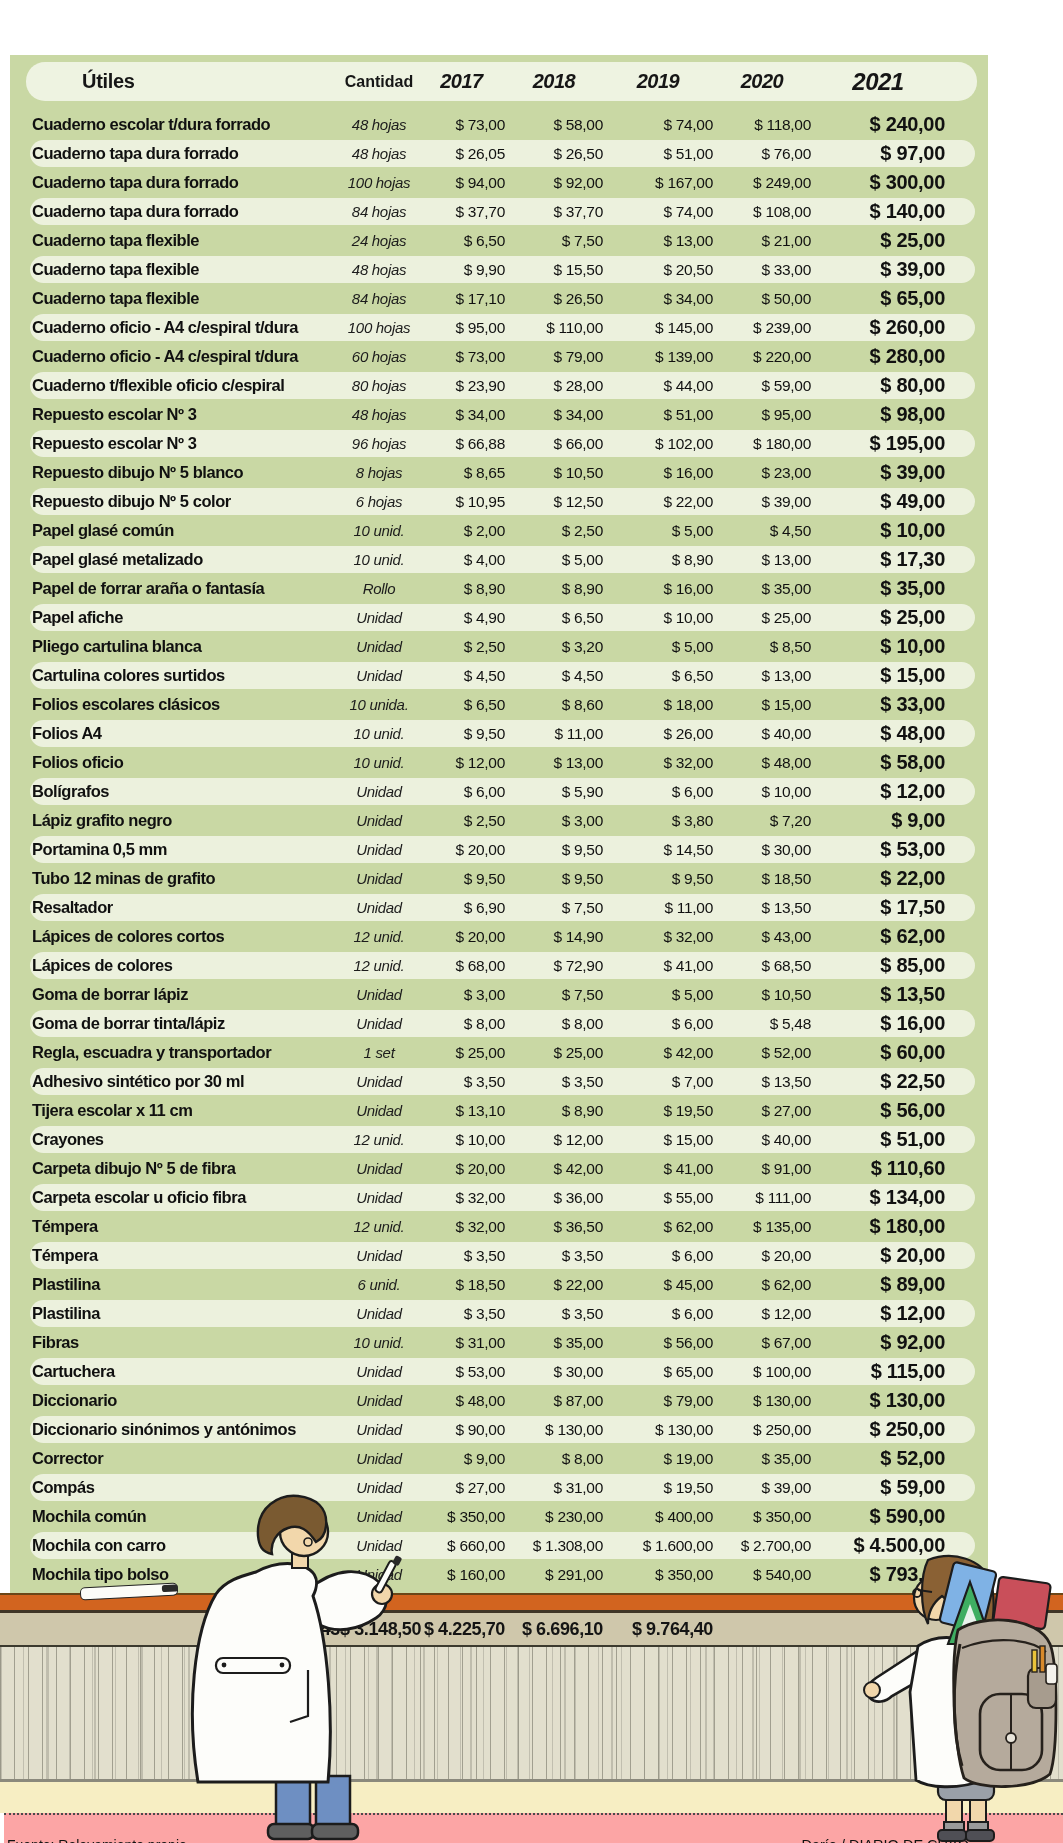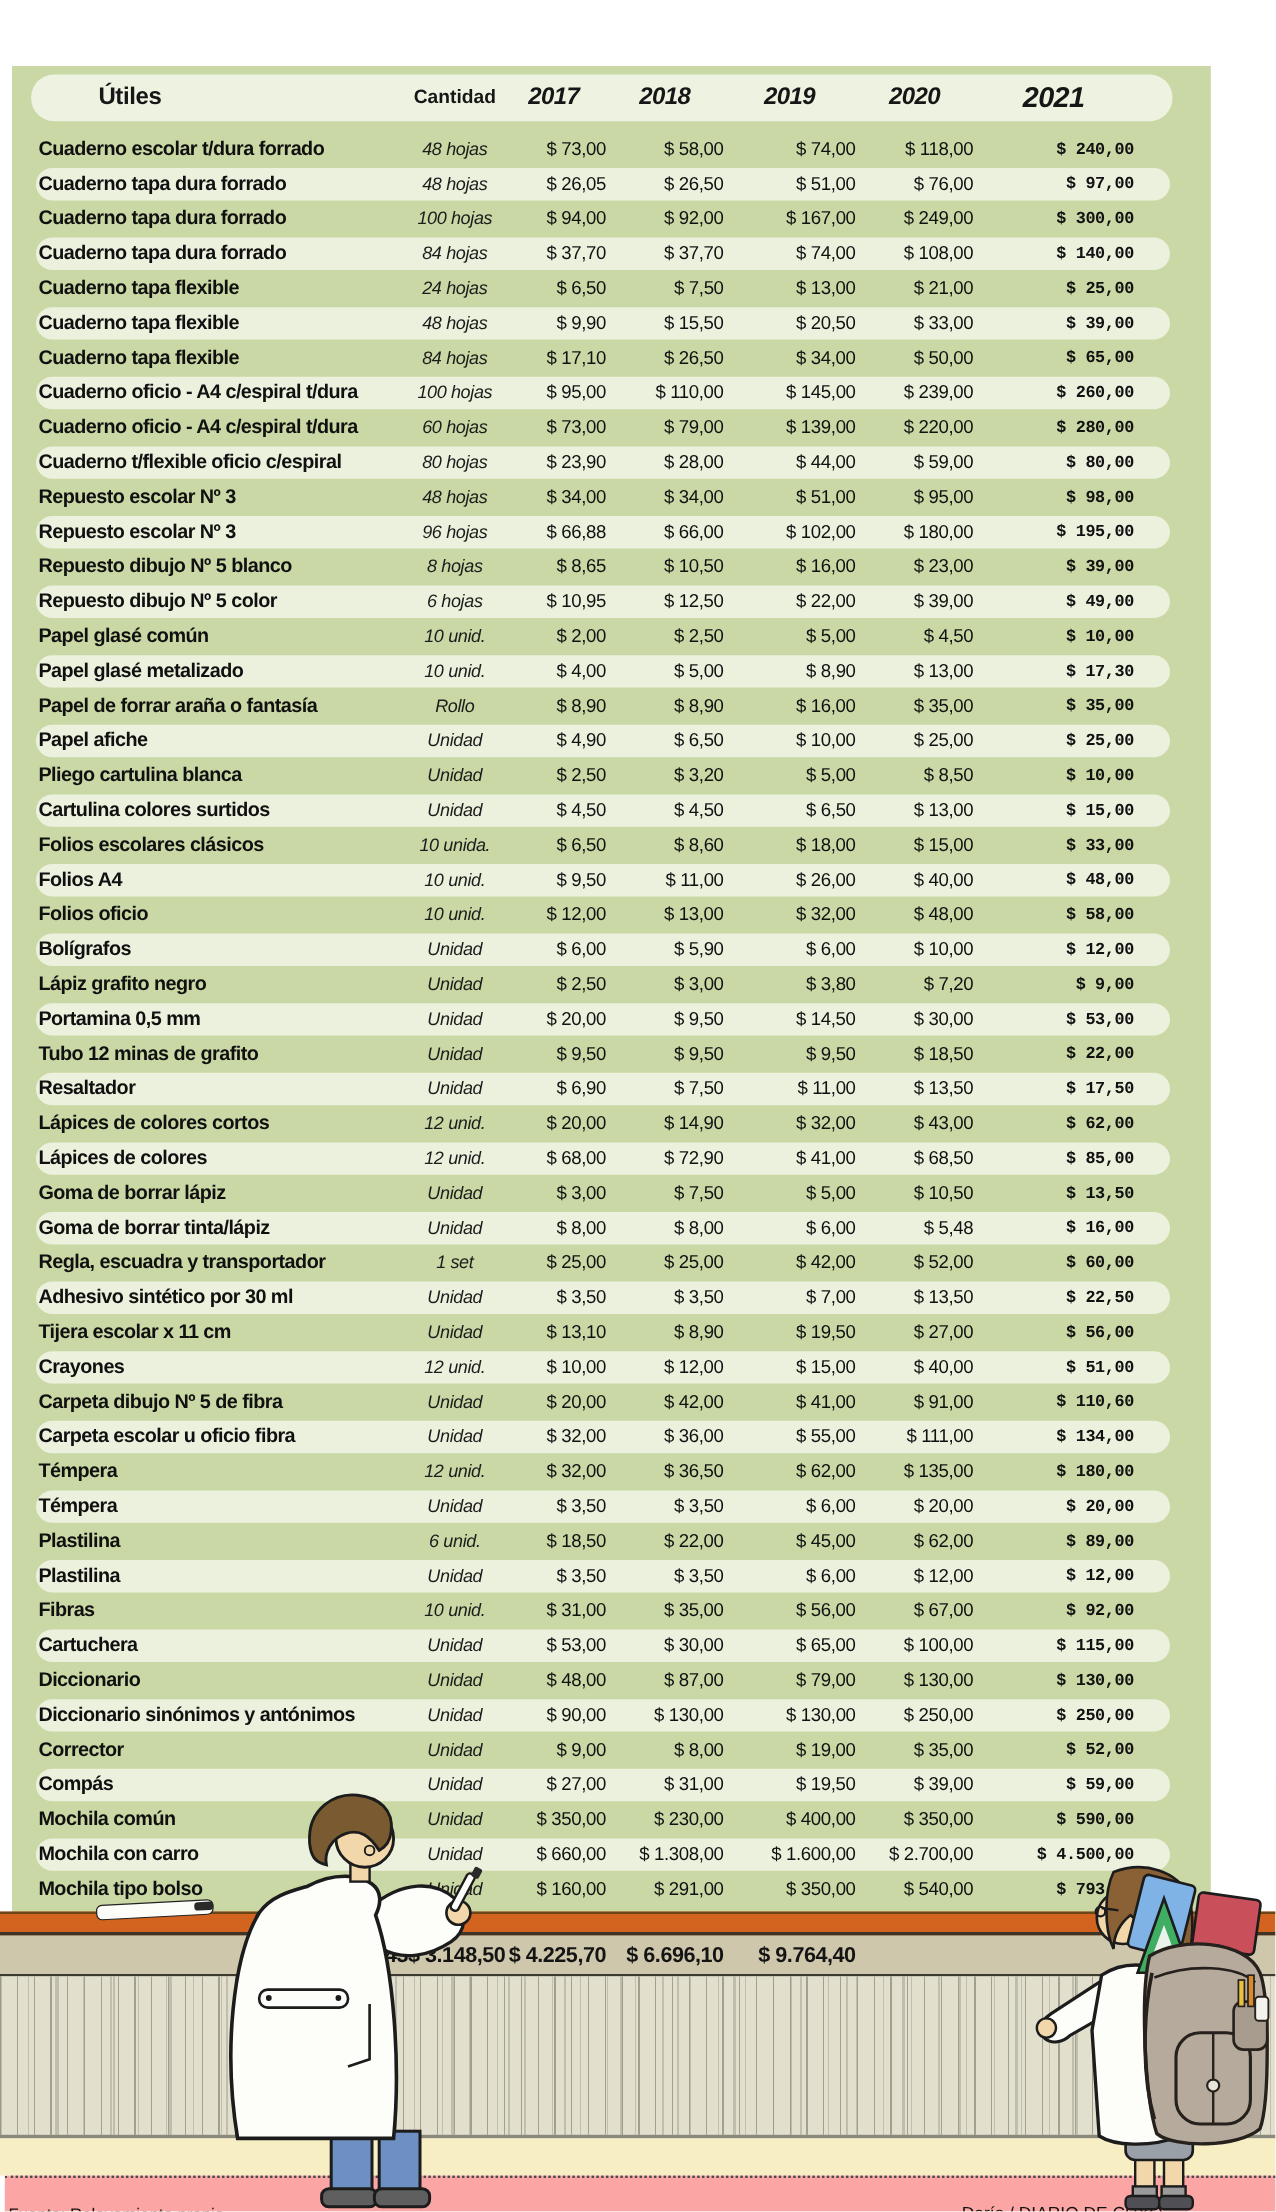--- a/index.html
+++ b/index.html
@@ -5,21 +5,21 @@
   html,body{margin:0;padding:0;background:#fff;}
   .canvas{
     position:relative;width:1063px;height:1843px;background:#ffffff;
     font-family:"Liberation Sans", sans-serif;overflow:hidden;
   }
   .title{
     position:absolute;left:30px;top:6px;font-size:30px;color:#3d3d3d;
     letter-spacing:-0.5px;white-space:nowrap;
   }
   
-  .panel{position:absolute;left:10px;top:55px;width:978px;height:1542px;background:#c9d8a4;padding-left:21px;}
+  .panel{position:absolute;left:10px;top:55px;width:978px;height:1542px;background:#c9d8a4;}
   .grid-cols{
     display:grid;
     grid-template-columns:308px 78px 87px 98px 110px 98px 134px;
     align-items:center;box-sizing:border-box;padding-left:22px;
   }
   .header-row{position:absolute;left:0;top:5px;width:978px;height:43px;}
   .header-row::before{
     content:"";position:absolute;left:16px;right:11px;top:2px;bottom:2px;
     background:#eef3e1;border-radius:19px;
   }
@@ -31,21 +31,21 @@
   .rows{position:absolute;left:0;top:55px;width:978px;}
   .row{position:relative;height:29px;}
   .row:nth-child(even)::before{
     content:"";position:absolute;left:20px;right:13px;top:1px;bottom:1px;
     background:#ecf1dd;border-radius:14px;
   }
   .cell{position:relative;z-index:1;white-space:nowrap;}
   .cell.name{font-weight:bold;font-size:16.5px;color:#101010;letter-spacing:-0.45px;}
   .cell.qty{font-style:italic;font-size:15px;color:#1c1c1c;text-align:center;letter-spacing:-0.3px;}
   .cell.price{font-size:15.5px;color:#111;text-align:right;letter-spacing:-0.3px;}
-  .cell.price.p4{font-weight:bold;font-size:14px;font-family:Liberation Mono, monospace;}
+  .cell.price.p4{font-weight:bold;font-size:20px;}
   
   .tray{
     position:absolute;left:0;top:1593px;width:1063px;height:20px;background:#d2641f;
     border-top:2px solid #6b4618;border-bottom:3px solid #3f3526;box-sizing:border-box;
   }
   .marker{
     position:absolute;left:80px;top:1585px;width:96px;height:11px;background:#fcfcf8;
     border:1.5px solid #222;border-radius:5px;transform:rotate(-3deg);z-index:6;
   }
   .marker::after{

